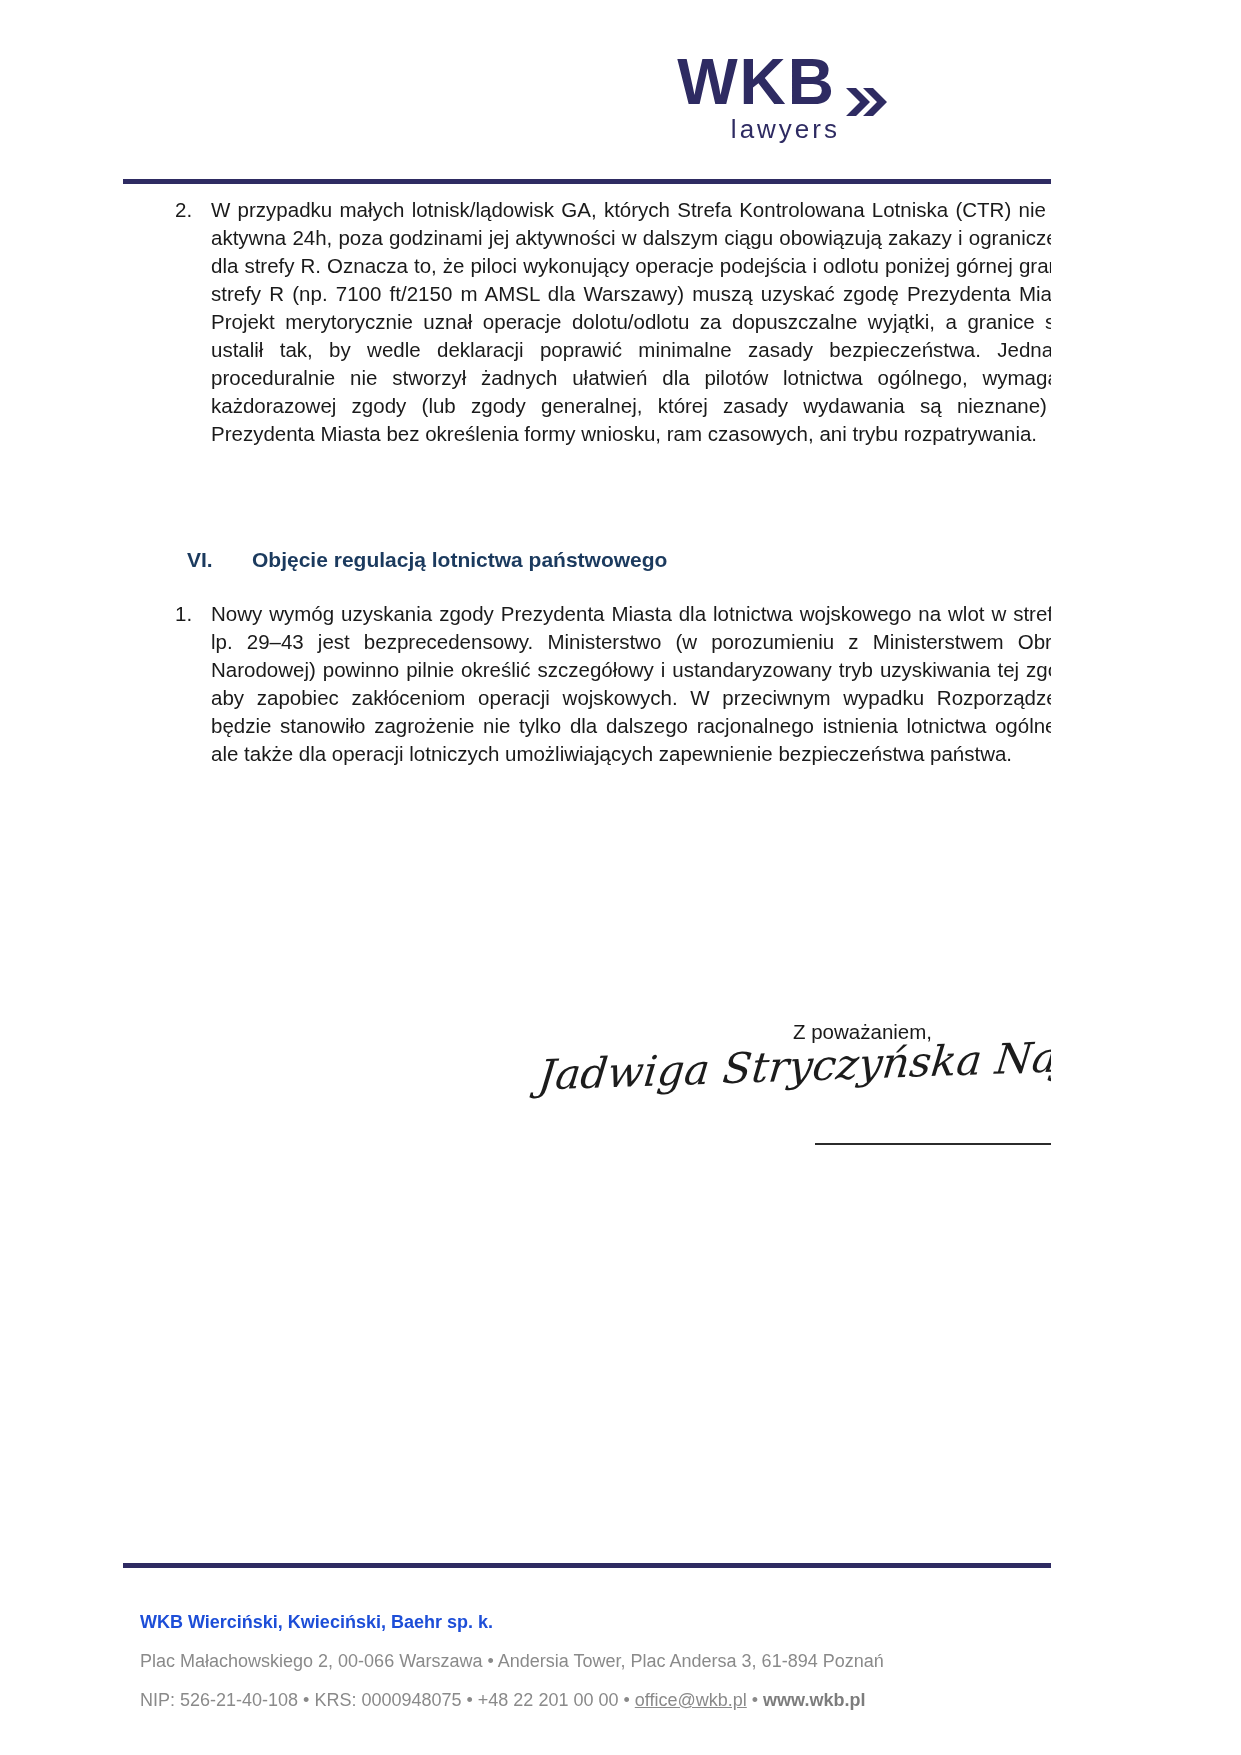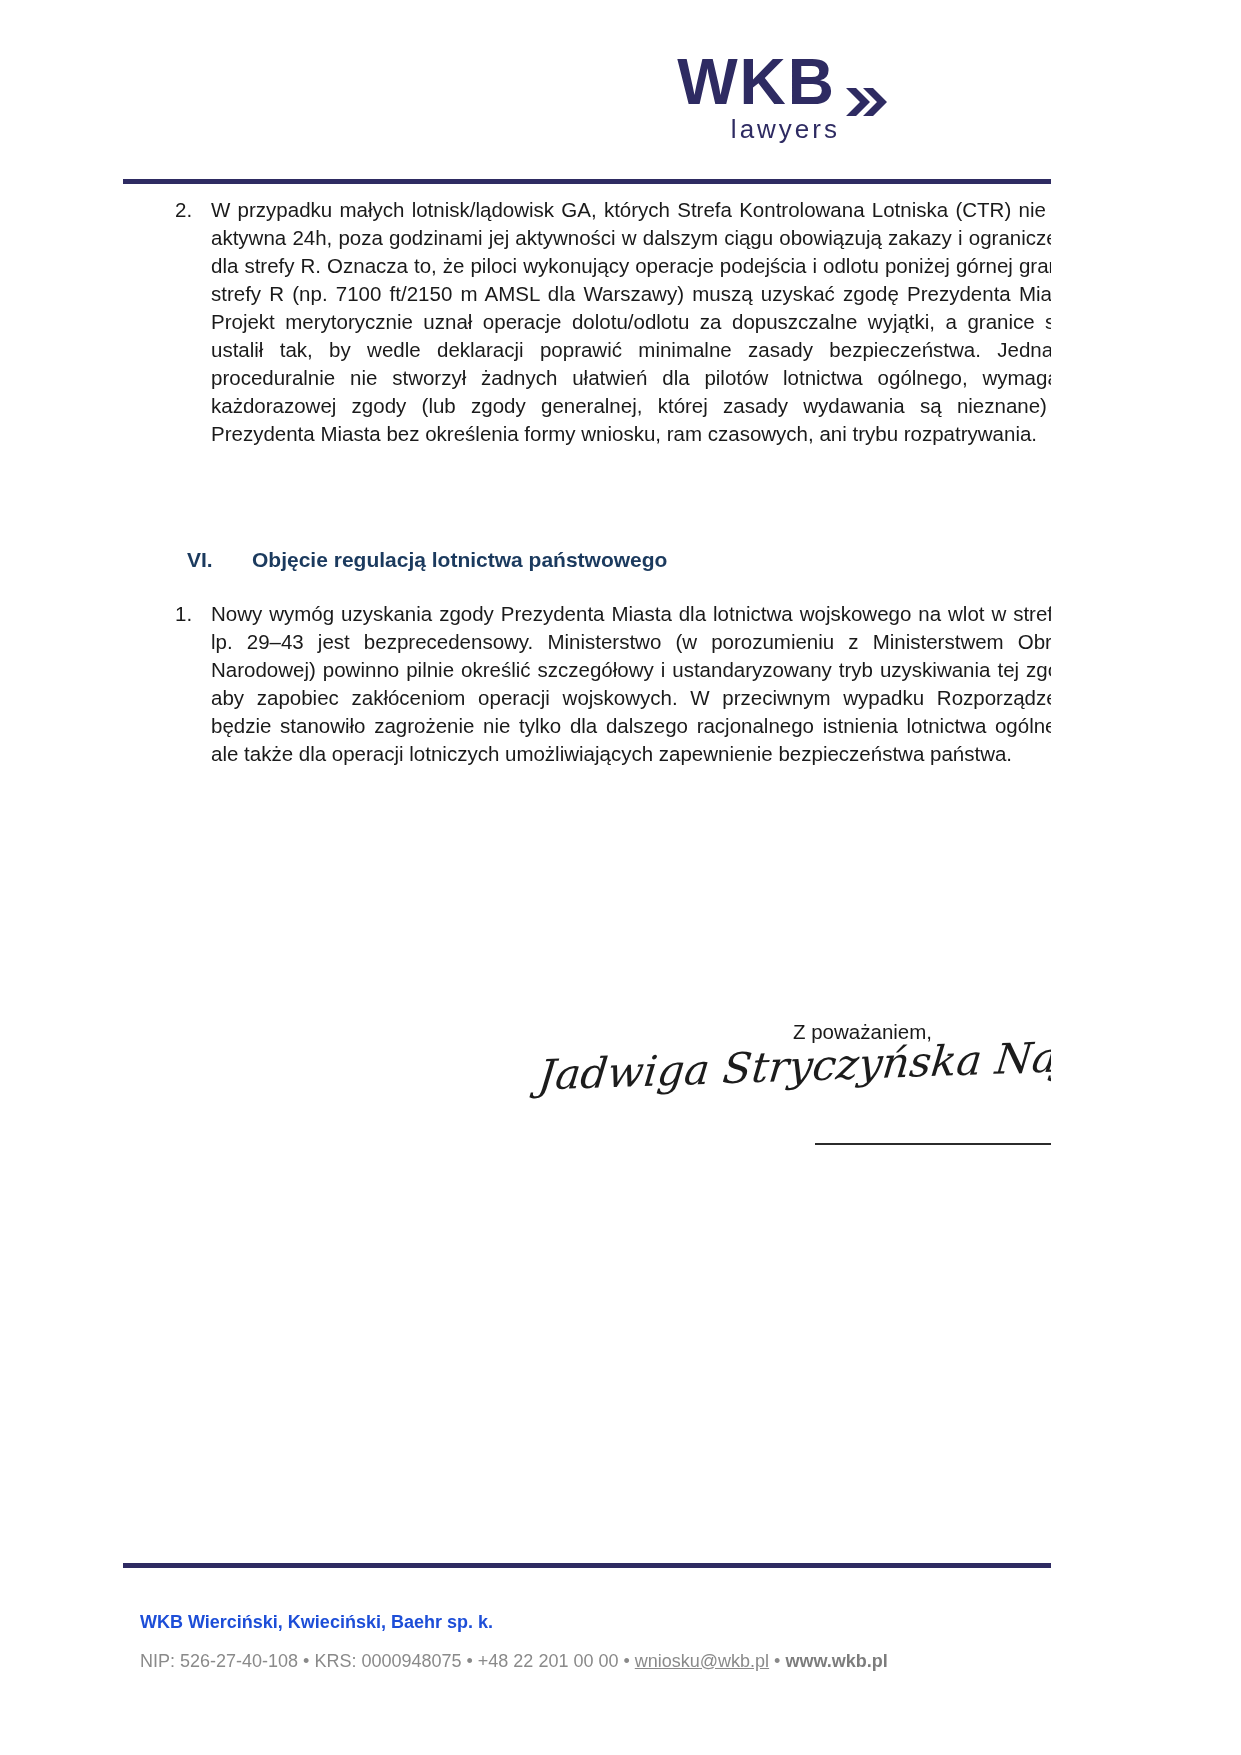--- a/index.html
+++ b/index.html
@@ -215,17 +215,18 @@
   <div class="signature-block">
     <div class="salutation">Z poważaniem,</div>
     <div class="signature-script">Jadwiga Stryczyńska Najmowicz</div>
     <div class="signature-line"></div>
   </div>
 
   <div class="footer">
     <div class="footer-rule"></div>
     <div class="footer-text">
       <div class="footer-company">WKB Wierciński, Kwieciński, Baehr sp. k.</div>
-      <div><span>NIP: 526-27-40-108 • KRS: 0000948075 • +48 22 201 00 00 • </span><span class="footer-email">wniosku@wkb.pl</span><span> • </span><span class="footer-website">www.wkb.pl</span></div>
+      <div>Plac Małachowskiego 2, 00-066 Warszawa • Andersia Tower, Plac Andersa 3, 61-894 Poznań</div>
+      <div><span>NIP: 526-21-40-108 • KRS: 0000948075 • +48 22 201 00 00 • </span><span class="footer-email">office@wkb.pl</span><span> • </span><span class="footer-website">www.wkb.pl</span></div>
     </div>
   </div>
 
 </div>
 
 </body></html>

